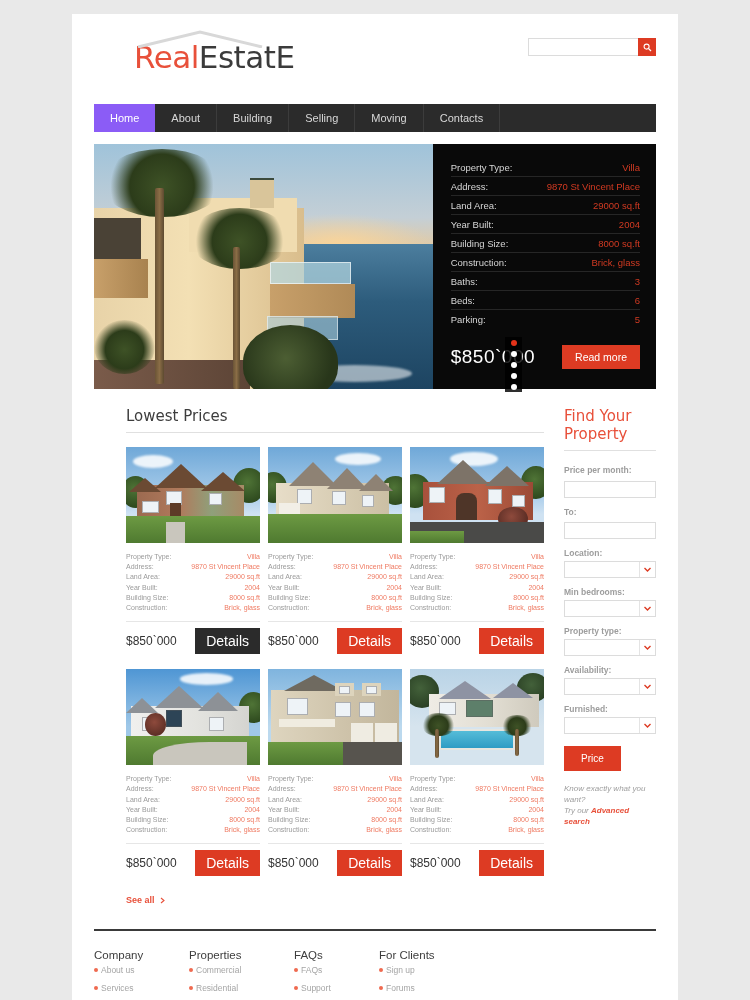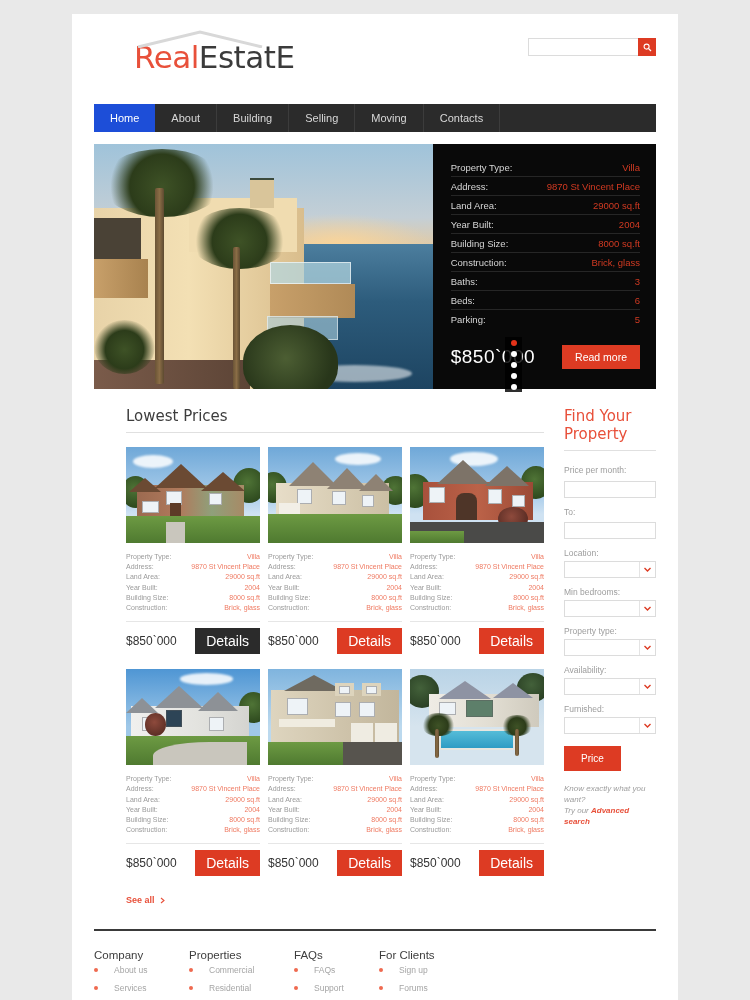--- a/index.html
+++ b/index.html
@@ -105,21 +105,21 @@
     padding: 0 16px;
     display: flex;
     align-items: center;
     justify-content: center;
     color: #d8d8d8;
     font-size: 11px;
     cursor: pointer;
     border-right: 1px solid #3c3c3c;
   }
   .nav-item.active {
-    background: #1d4ed8;
+    background: #8b5cf6;
     color: #ffffff;
     border-right: none;
   }
 
   
   .hero {
     margin: 12px 22px 0 22px;
     height: 245px;
     display: flex;
     background: #000;
@@ -395,20 +395,21 @@
     color: #e8503a;
     cursor: pointer;
   }
 
   
   .form-wrap { margin-top: 14px; }
   .f-label {
     font-size: 8.5px;
     color: #9d9d9d;
     margin-bottom: 3px;
+    font-weight: bold;
   }
   .f-input {
     width: 100%;
     height: 17px;
     border: 1px solid #dcdcdc;
     background: #fff;
     margin-bottom: 9px;
     font-size: 8.5px;
     padding: 0 4px;
     color: #555;
@@ -467,21 +468,21 @@
   .fcol { width: 95px; }
   .fcol:nth-child(2) { width: 105px; }
   .fcol:nth-child(3) { width: 85px; }
   .fcol-title {
     font-size: 11.5px;
     color: #3d3d3d;
   }
   .fitem {
     display: flex;
     align-items: center;
-    gap: 16px;
+    gap: 3px;
     font-size: 8.5px;
     color: #a5a5a5;
     line-height: 18px;
     cursor: pointer;
   }
   .fbullet {
     width: 4px; height: 4px;
     background: #ef6a50;
     border-radius: 50%;
     flex-shrink: 0;

